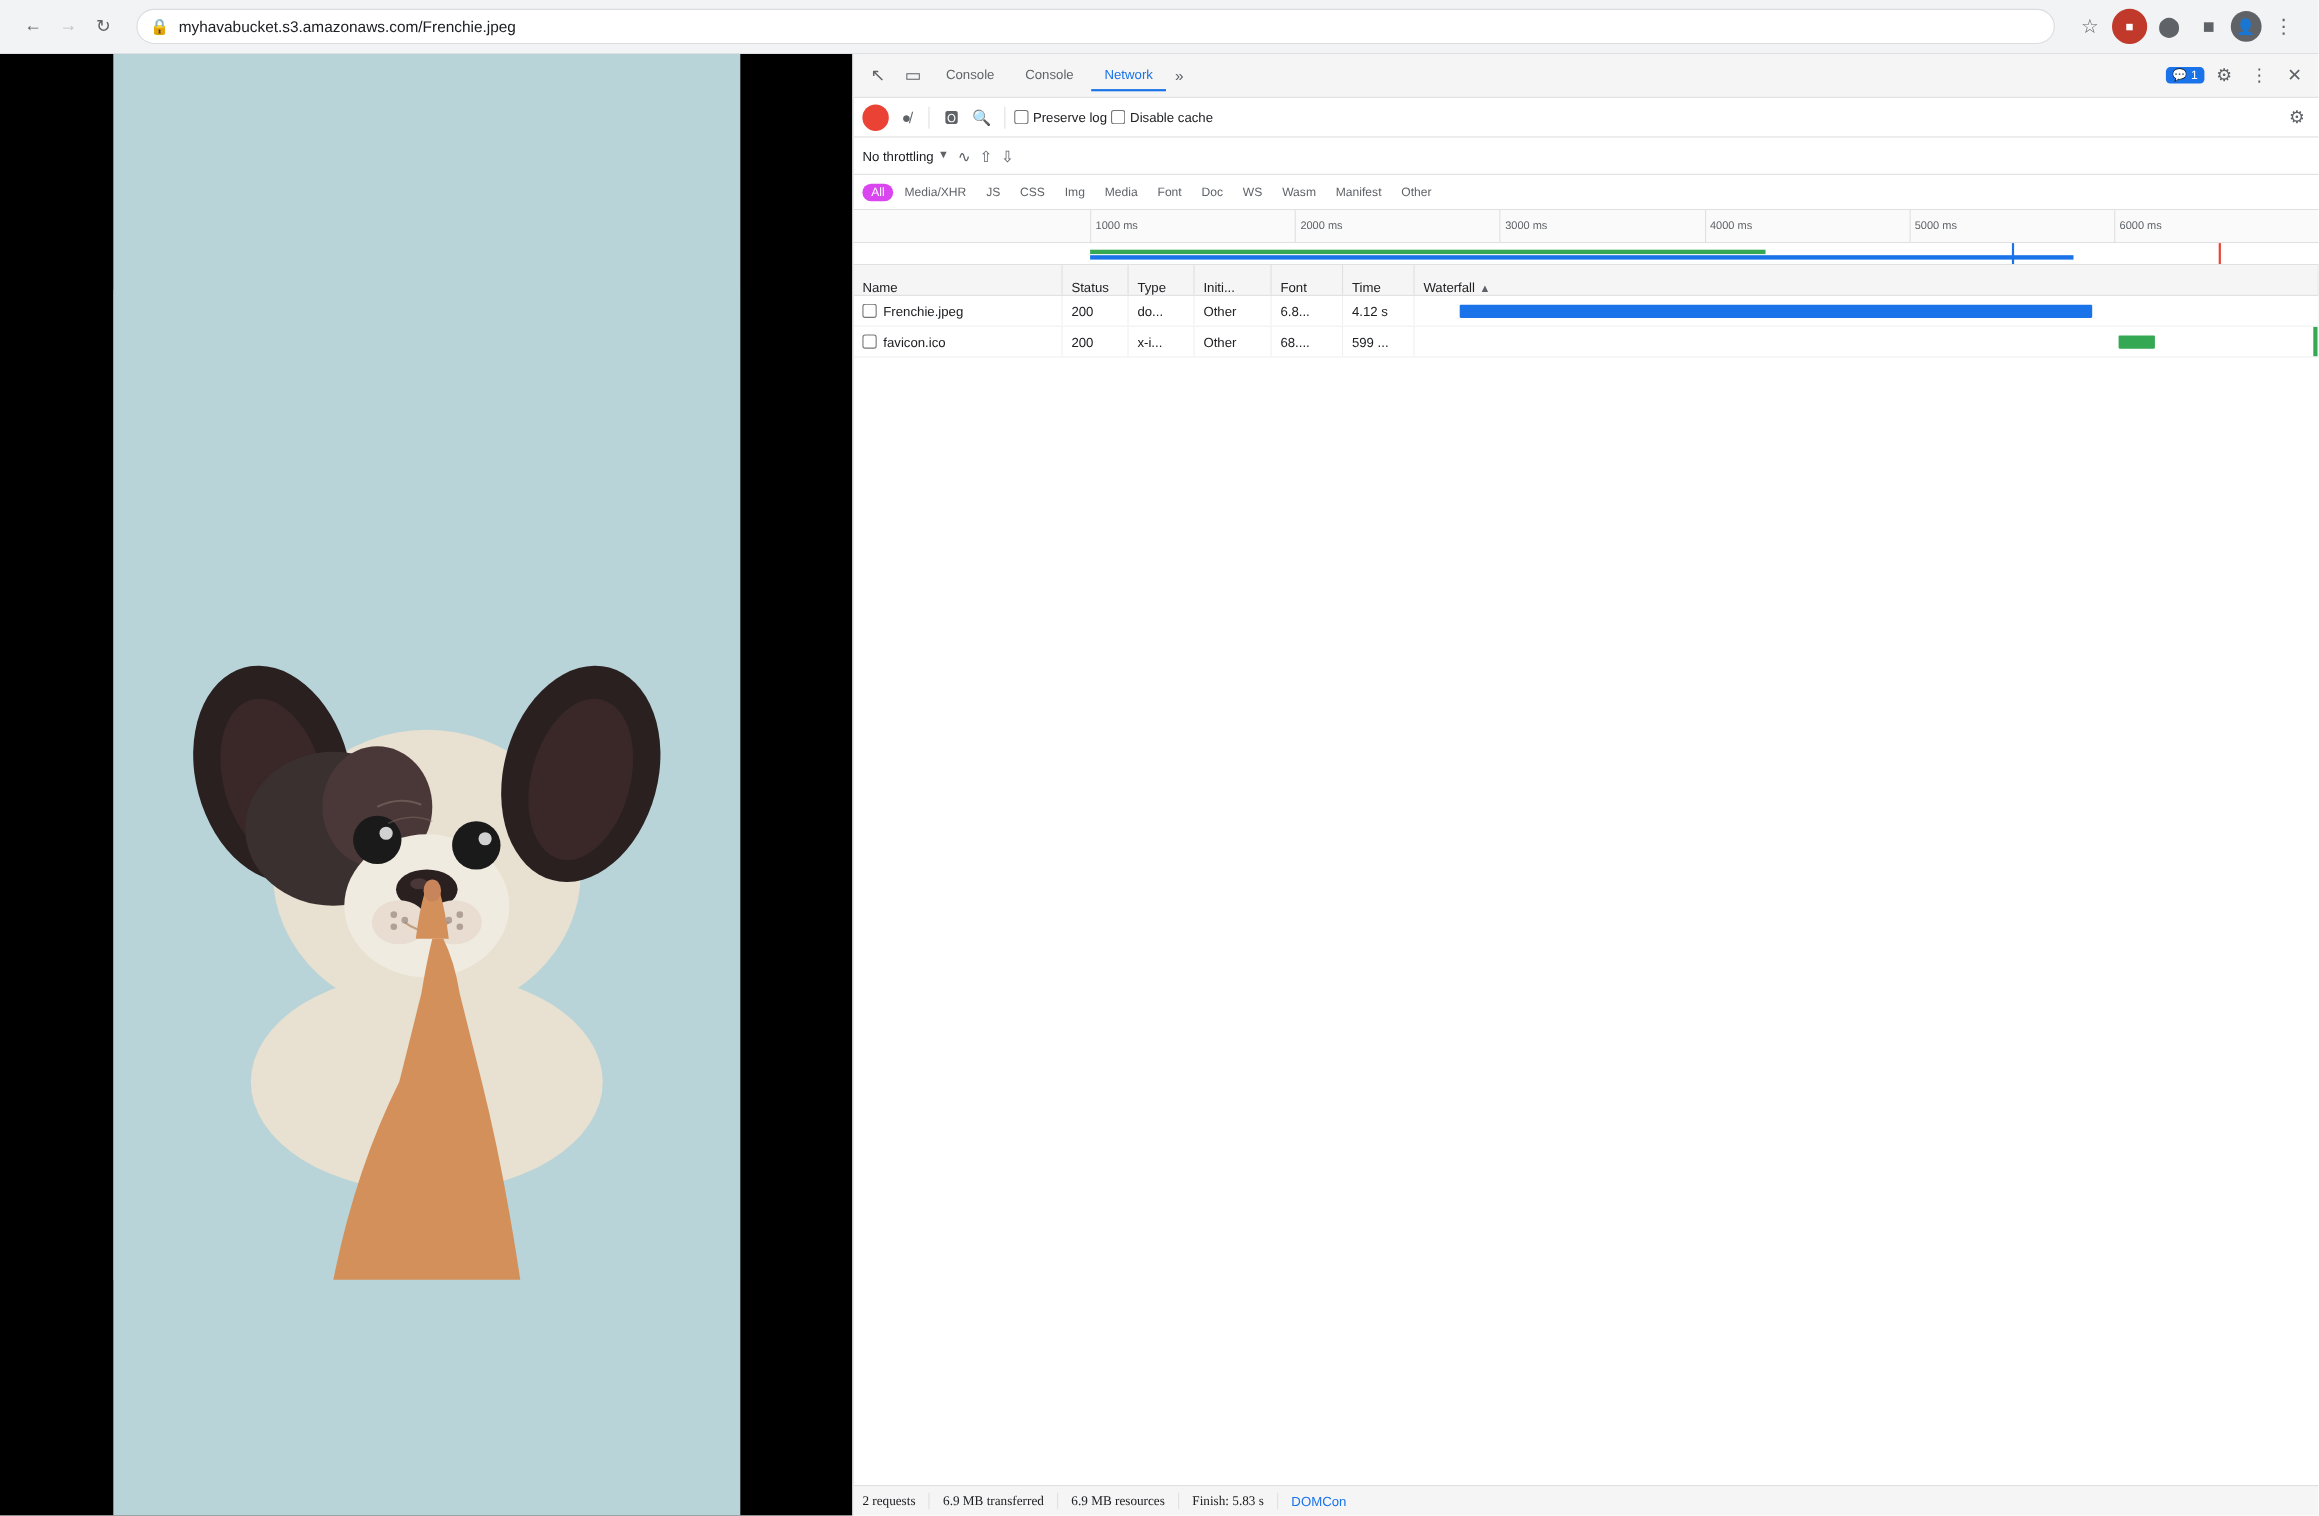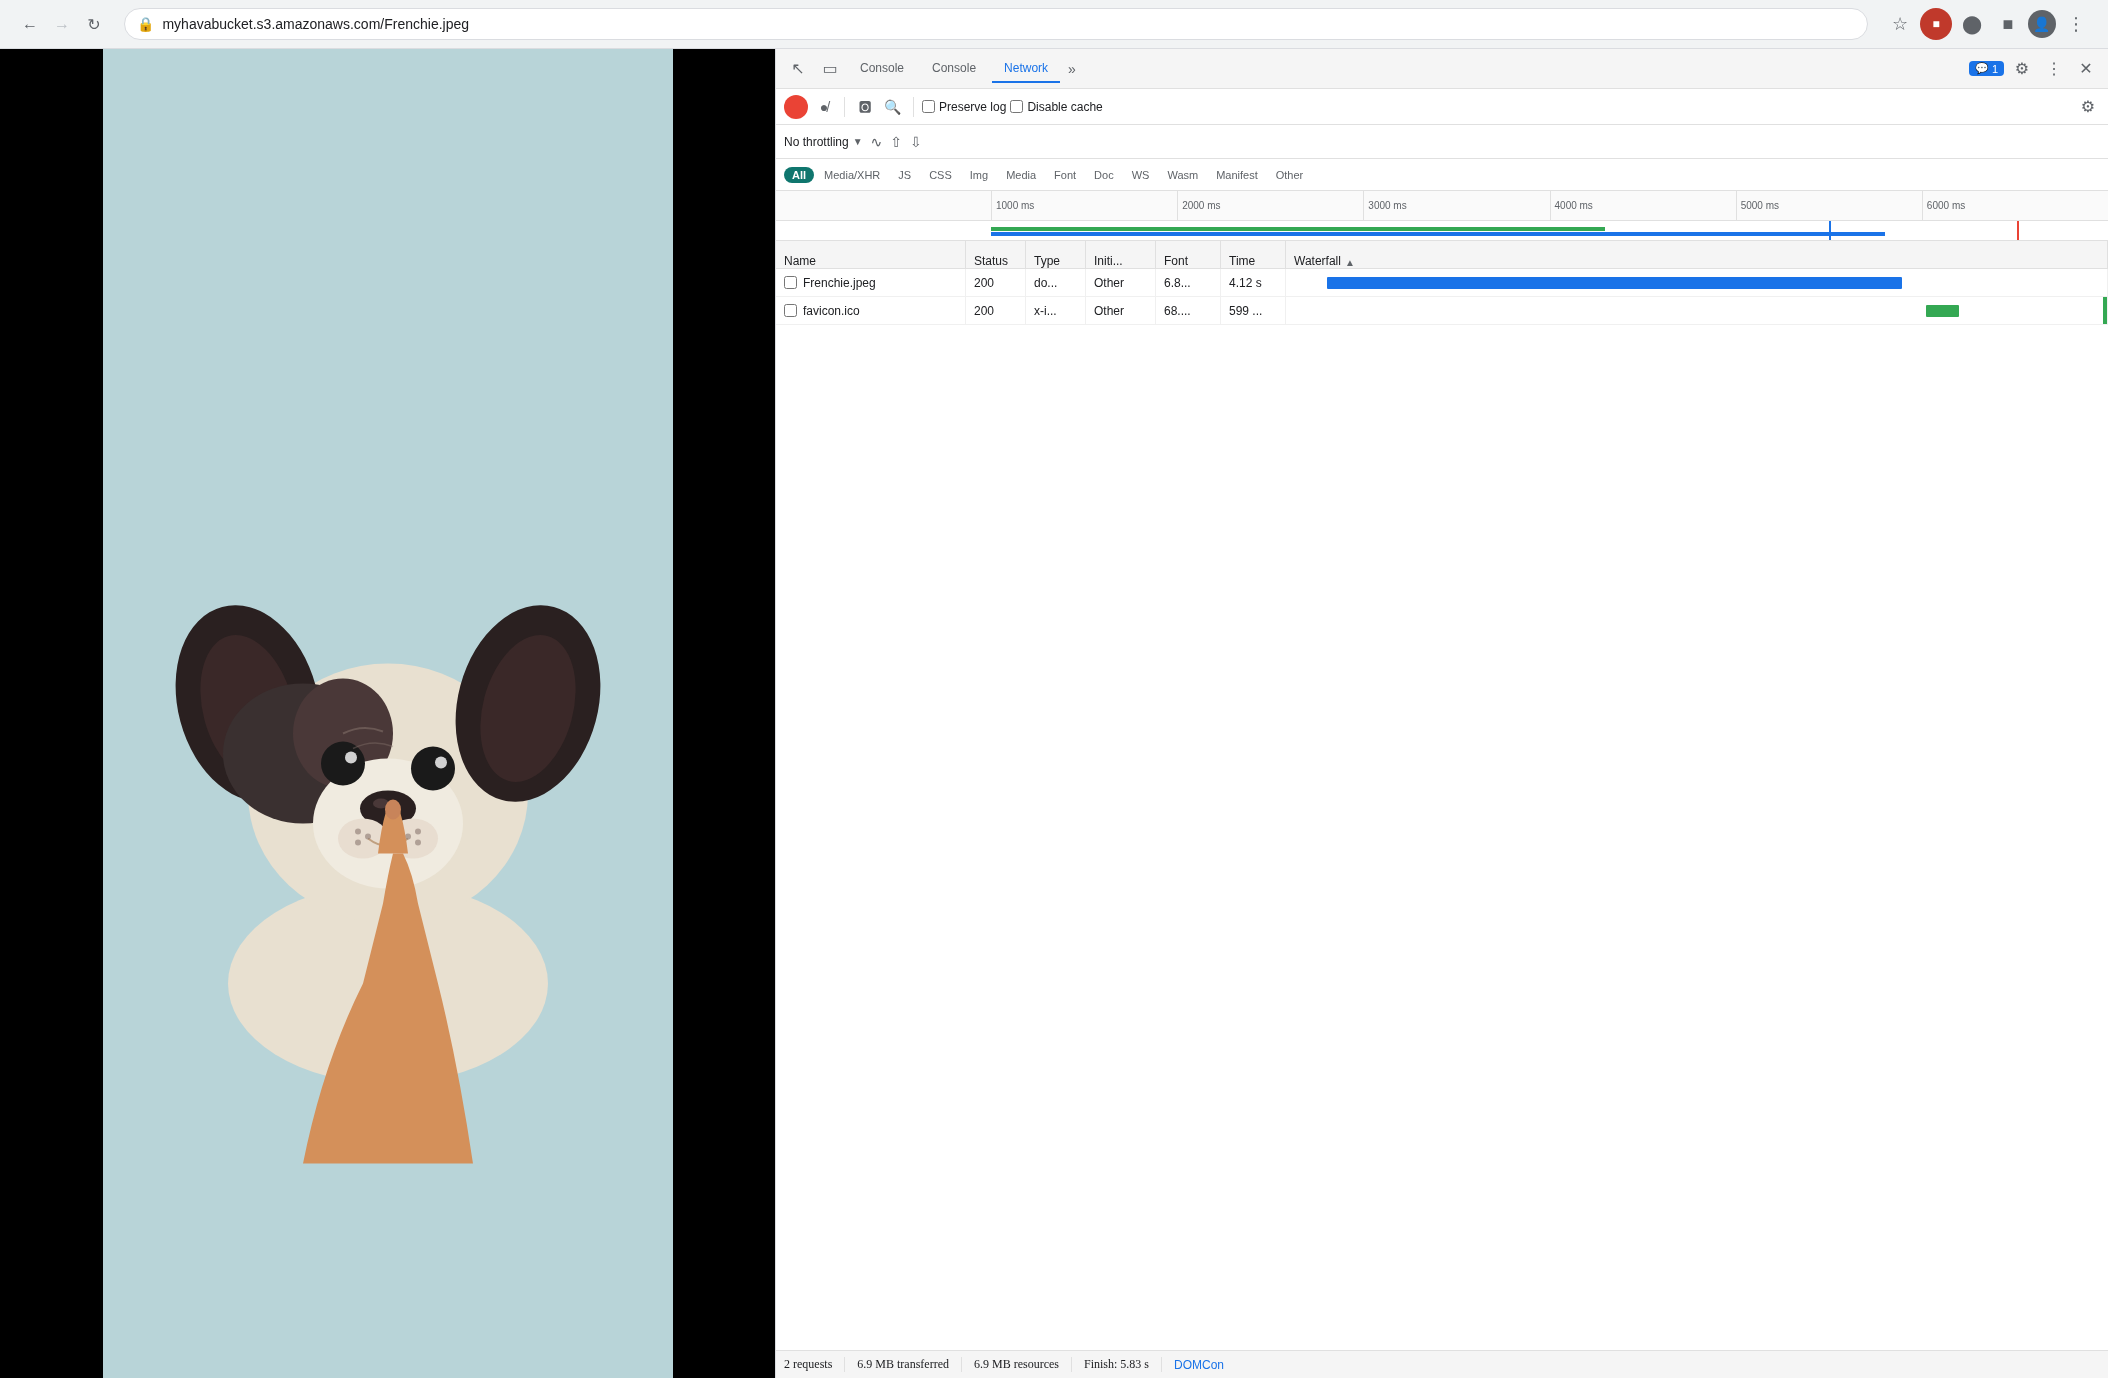--- a/index.html
+++ b/index.html
@@ -361,24 +361,23 @@
       font-size: 11px;
       border: none;
       background: transparent;
       cursor: pointer;
       border-radius: 10px;
       color: #5f6368;
       white-space: nowrap;
     }
 
     .filter-type-btn.all-btn {
-      background: #0f766e;
+      background: #d946ef;
       color: white;
       border-radius: 10px;
-      font-weight: bold;
     }
 
     
     .cookies-row {
       display: flex;
       align-items: center;
       padding: 4px 8px;
       height: 30px;
       border-bottom: 1px solid #e0e0e0;
       gap: 16px;

